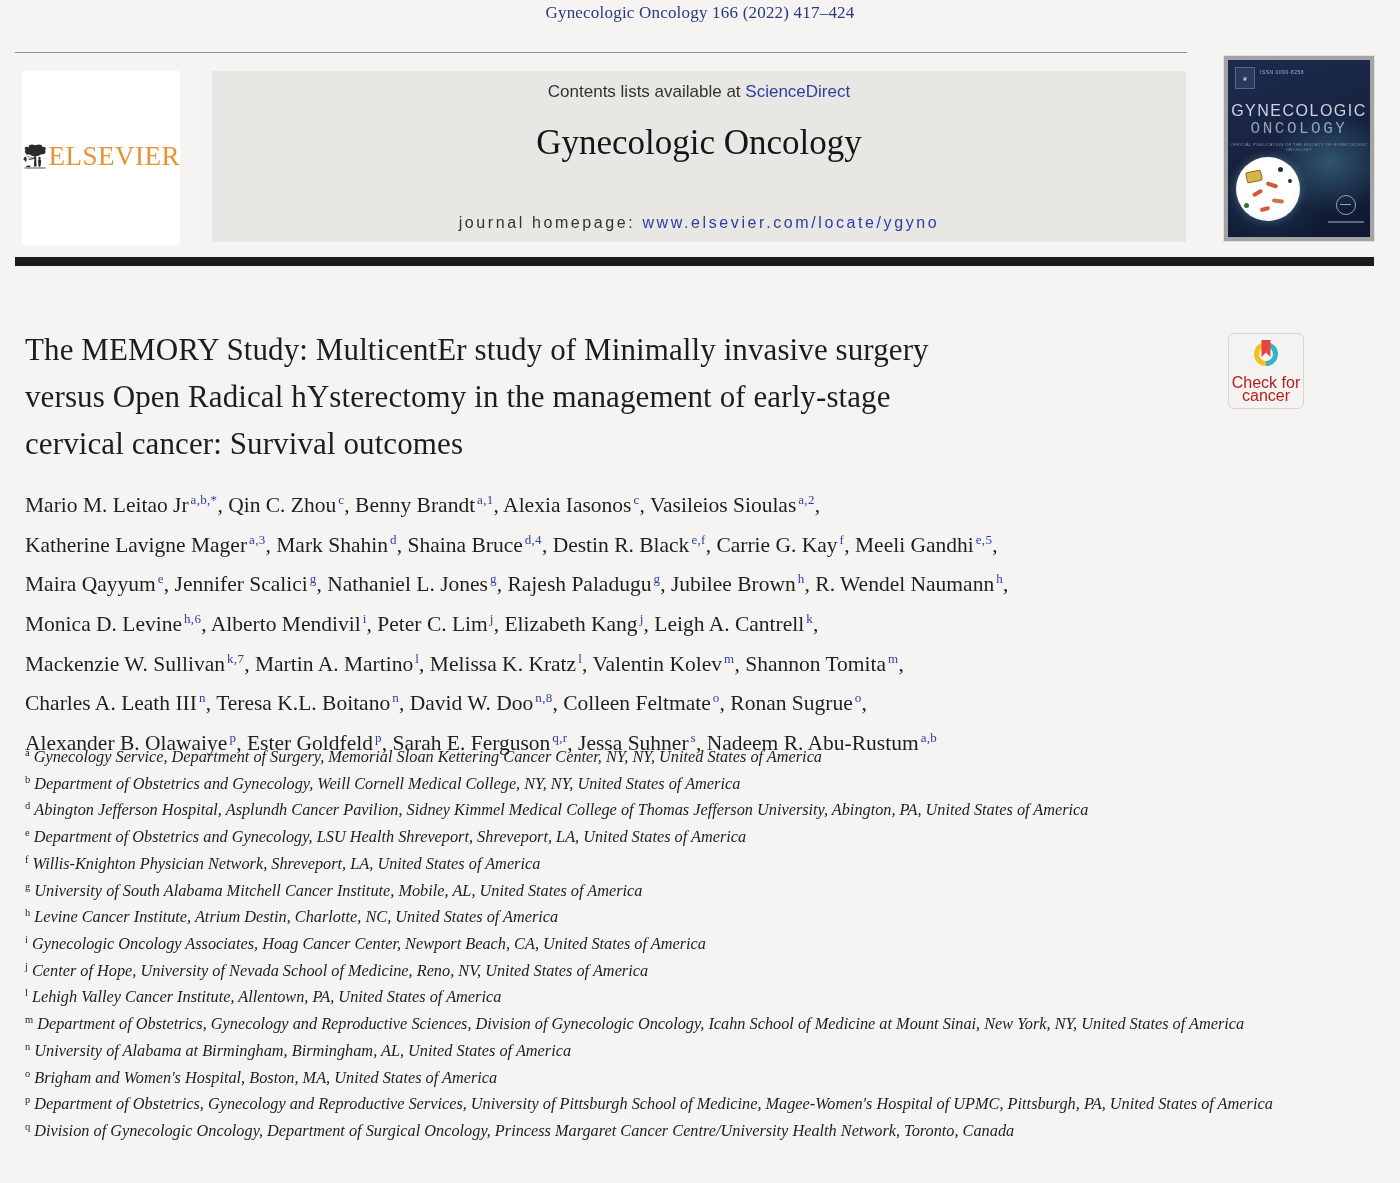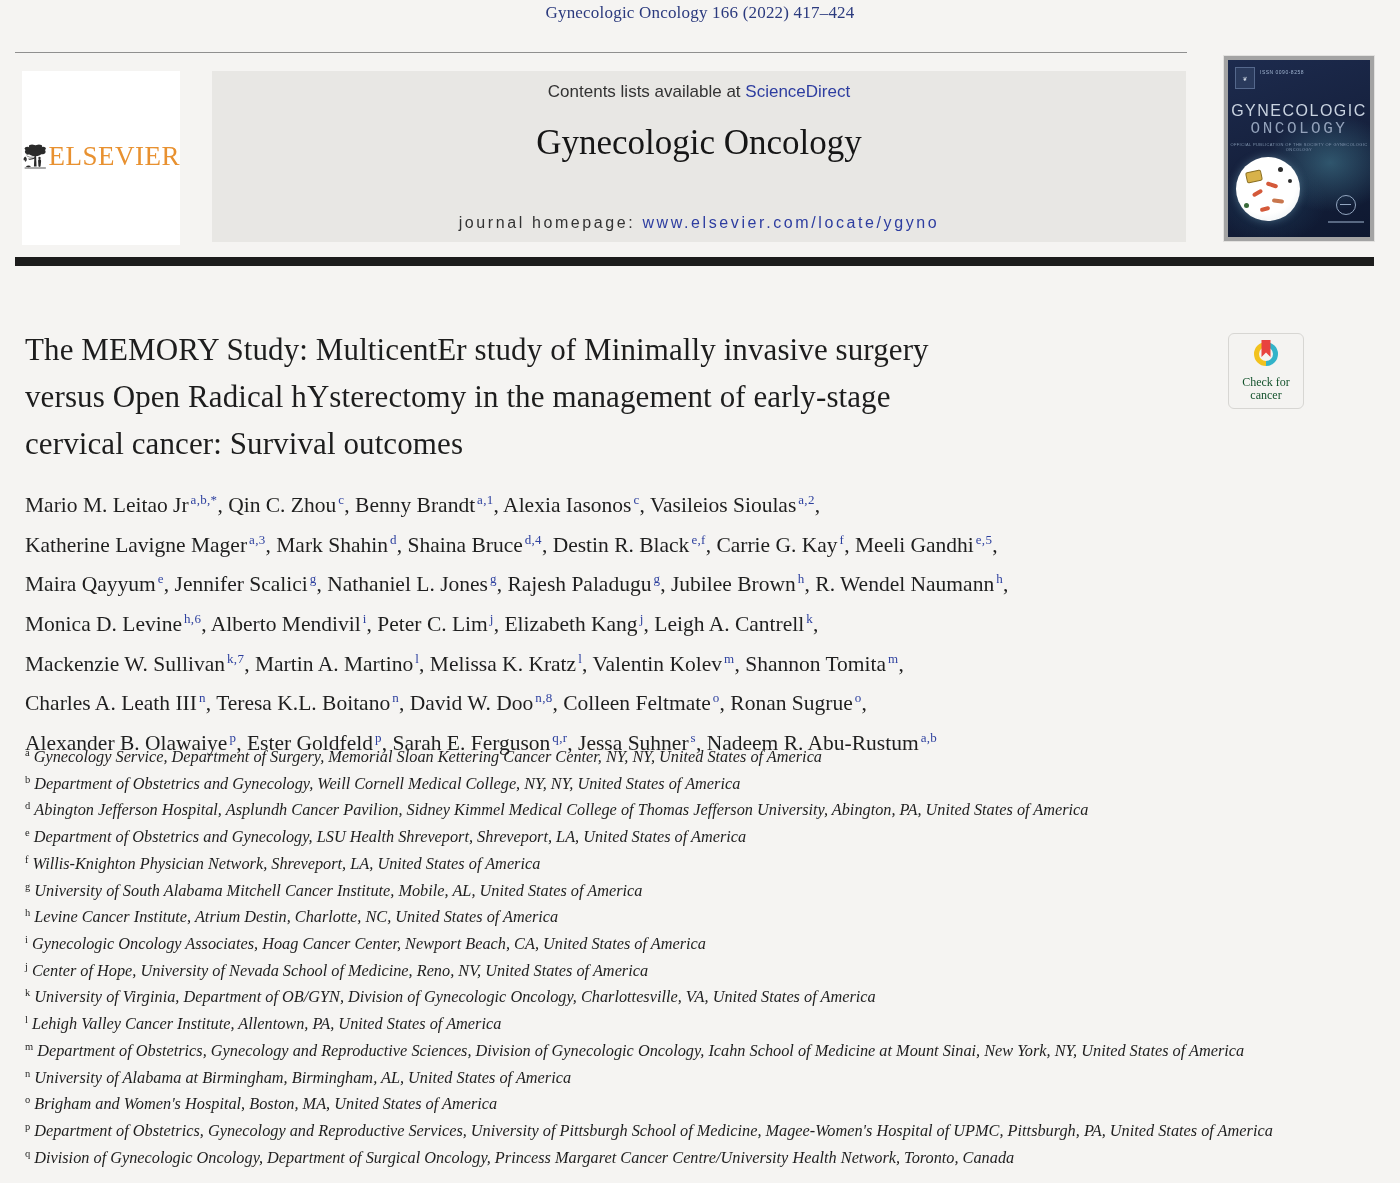--- a/index.html
+++ b/index.html
@@ -64,21 +64,21 @@
   .black-bar{position:absolute;left:15px;top:257px;width:1359px;height:9px;background:#1c1c1c;}
 
   
   .art-title{position:absolute;left:25px;top:326px;width:1160px;font-size:31px;line-height:47px;
              color:#1d1d1d;letter-spacing:.1px;}
 
   
   .badge{position:absolute;left:1228px;top:333px;width:74px;height:74px;background:#f4f3f1;
          border:1px solid #d7d6d3;border-radius:6px;text-align:center;cursor:pointer;}
   .badge svg{margin-top:4px;width:38px;height:34px;}
-  .badge-text{font-family:Liberation Serif, serif;font-size:12px;line-height:13px;color:#14532d;}
+  .badge-text{font-family:Liberation Sans, sans-serif;font-size:16px;line-height:13px;color:#b91c1c;}
 
   
   .authors{position:absolute;left:25px;top:483px;width:1368px;font-size:21.5px;line-height:34.5px;
            color:#1f1f1f;}
   .authors sup{color:#2c3f9e;font-size:13px;margin-left:2px;letter-spacing:.3px;}
 
   
   .affils{position:absolute;left:25px;top:742px;width:1370px;font-size:16.3px;line-height:22.3px;}
   .affil-line sup{font-size:10.5px;font-style:normal;color:#1f1f1f;margin-right:4px;}
   .affil-line span{font-style:italic;color:#1e1e1e;}
@@ -179,21 +179,20 @@
   <div class="affils">
       <div class="affil-line"><sup>a</sup><span>Gynecology Service, Department of Surgery, Memorial Sloan Kettering Cancer Center, NY, NY, United States of America</span></div>
       <div class="affil-line"><sup>b</sup><span>Department of Obstetrics and Gynecology, Weill Cornell Medical College, NY, NY, United States of America</span></div>
       <div class="affil-line"><sup>d</sup><span>Abington Jefferson Hospital, Asplundh Cancer Pavilion, Sidney Kimmel Medical College of Thomas Jefferson University, Abington, PA, United States of America</span></div>
       <div class="affil-line"><sup>e</sup><span>Department of Obstetrics and Gynecology, LSU Health Shreveport, Shreveport, LA, United States of America</span></div>
       <div class="affil-line"><sup>f</sup><span>Willis-Knighton Physician Network, Shreveport, LA, United States of America</span></div>
       <div class="affil-line"><sup>g</sup><span>University of South Alabama Mitchell Cancer Institute, Mobile, AL, United States of America</span></div>
       <div class="affil-line"><sup>h</sup><span>Levine Cancer Institute, Atrium Destin, Charlotte, NC, United States of America</span></div>
       <div class="affil-line"><sup>i</sup><span>Gynecologic Oncology Associates, Hoag Cancer Center, Newport Beach, CA, United States of America</span></div>
       <div class="affil-line"><sup>j</sup><span>Center of Hope, University of Nevada School of Medicine, Reno, NV, United States of America</span></div>
-      <div class="affil-line"><sup>k</sup><span>University of Virginia, Department of OB/GYN, Division of Gynecologic Oncology, Charlottesville, VA, United States of America</span></div>
       <div class="affil-line"><sup>l</sup><span>Lehigh Valley Cancer Institute, Allentown, PA, United States of America</span></div>
       <div class="affil-line"><sup>m</sup><span>Department of Obstetrics, Gynecology and Reproductive Sciences, Division of Gynecologic Oncology, Icahn School of Medicine at Mount Sinai, New York, NY, United States of America</span></div>
       <div class="affil-line"><sup>n</sup><span>University of Alabama at Birmingham, Birmingham, AL, United States of America</span></div>
       <div class="affil-line"><sup>o</sup><span>Brigham and Women's Hospital, Boston, MA, United States of America</span></div>
       <div class="affil-line"><sup>p</sup><span>Department of Obstetrics, Gynecology and Reproductive Services, University of Pittsburgh School of Medicine, Magee-Women's Hospital of UPMC, Pittsburgh, PA, United States of America</span></div>
       <div class="affil-line"><sup>q</sup><span>Division of Gynecologic Oncology, Department of Surgical Oncology, Princess Margaret Cancer Centre/University Health Network, Toronto, Canada</span></div>
     </div>
 
 </div>
 

